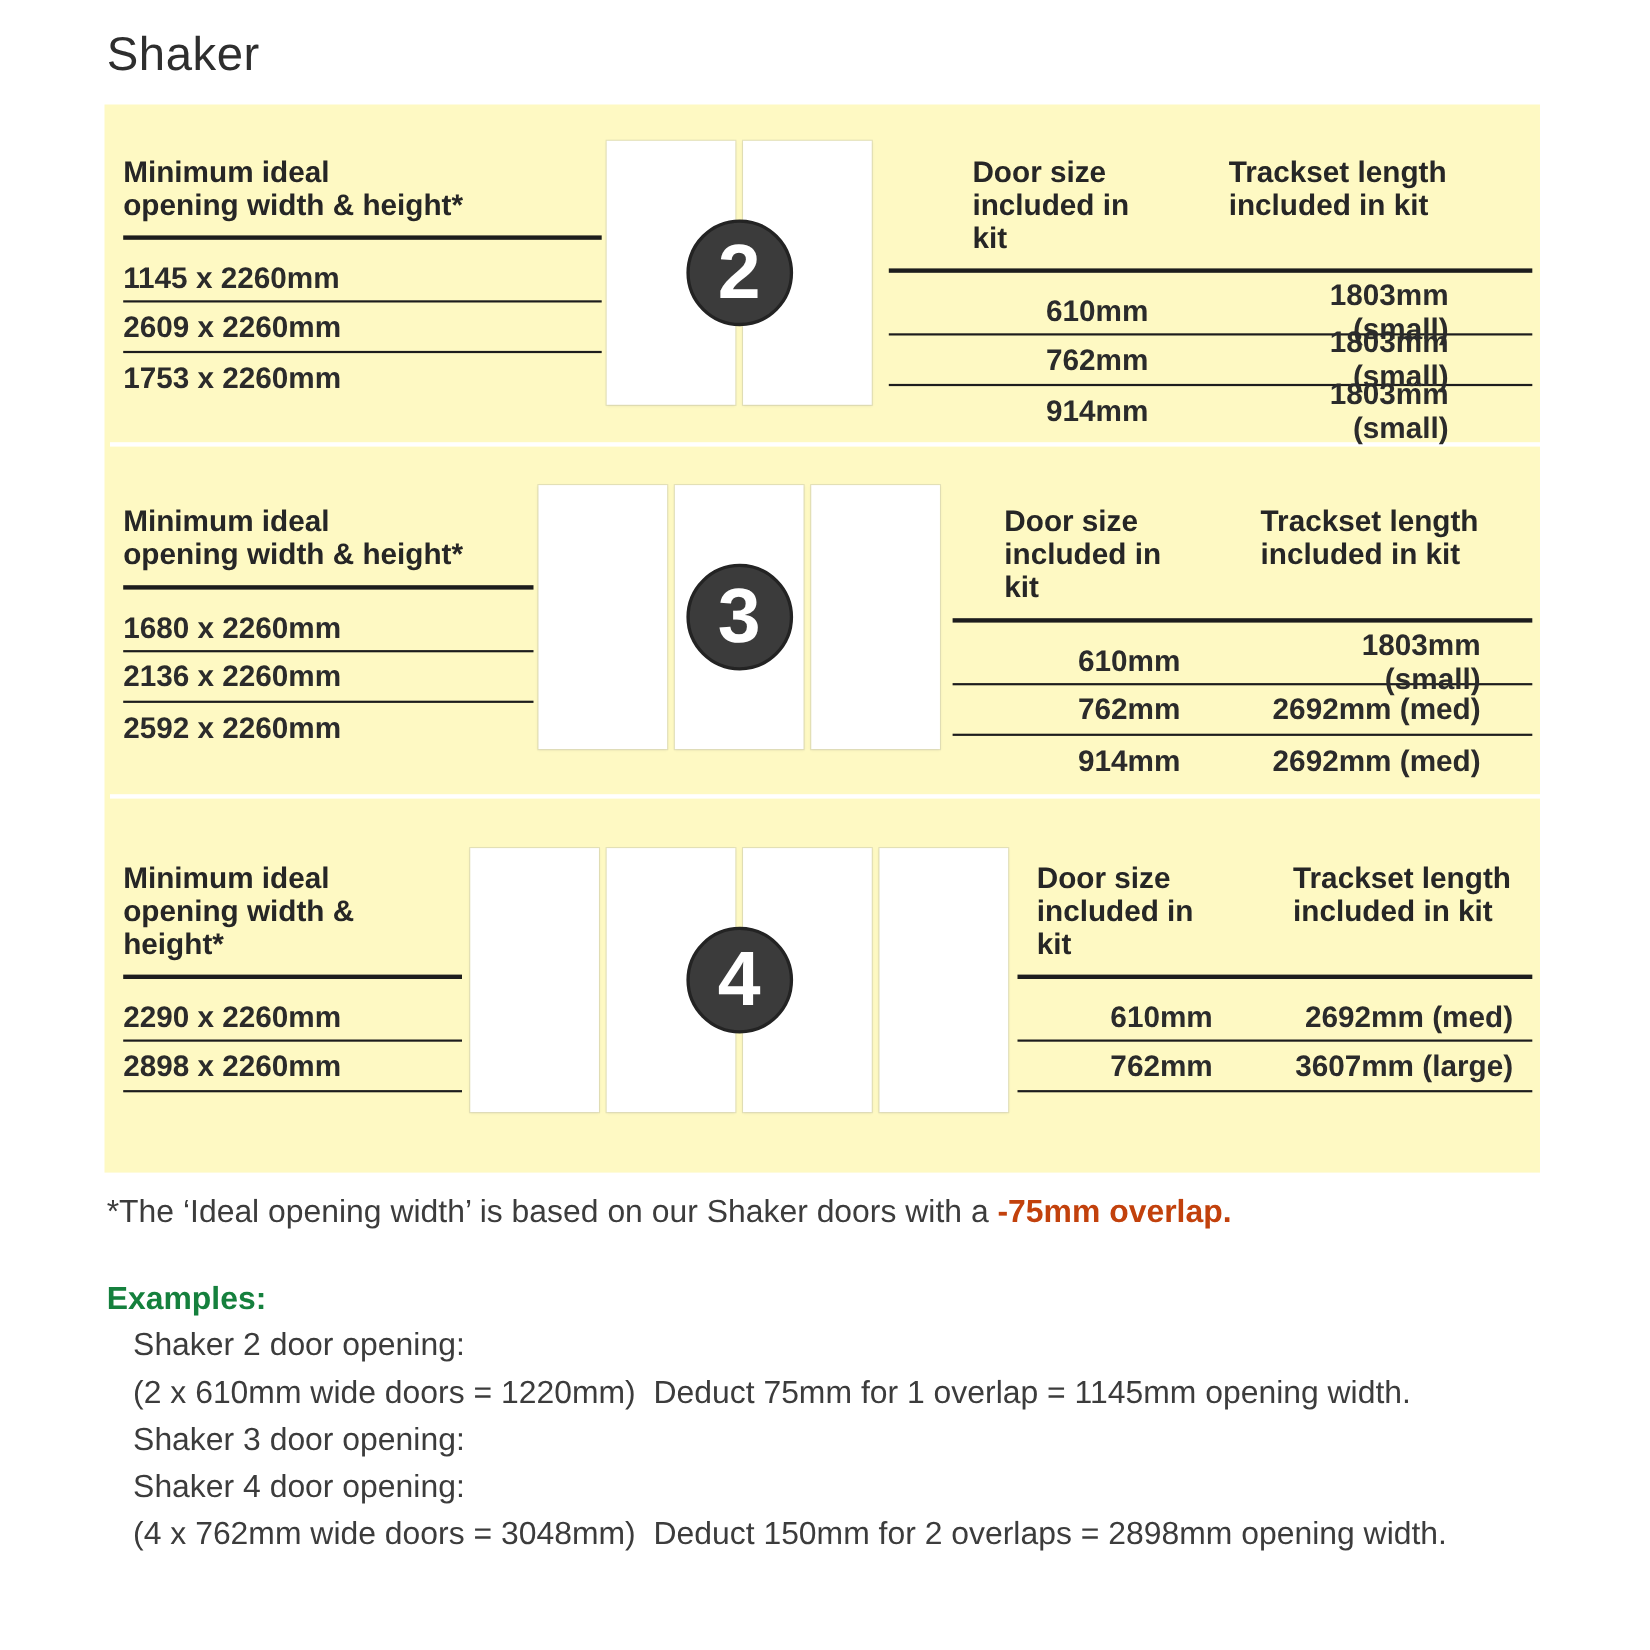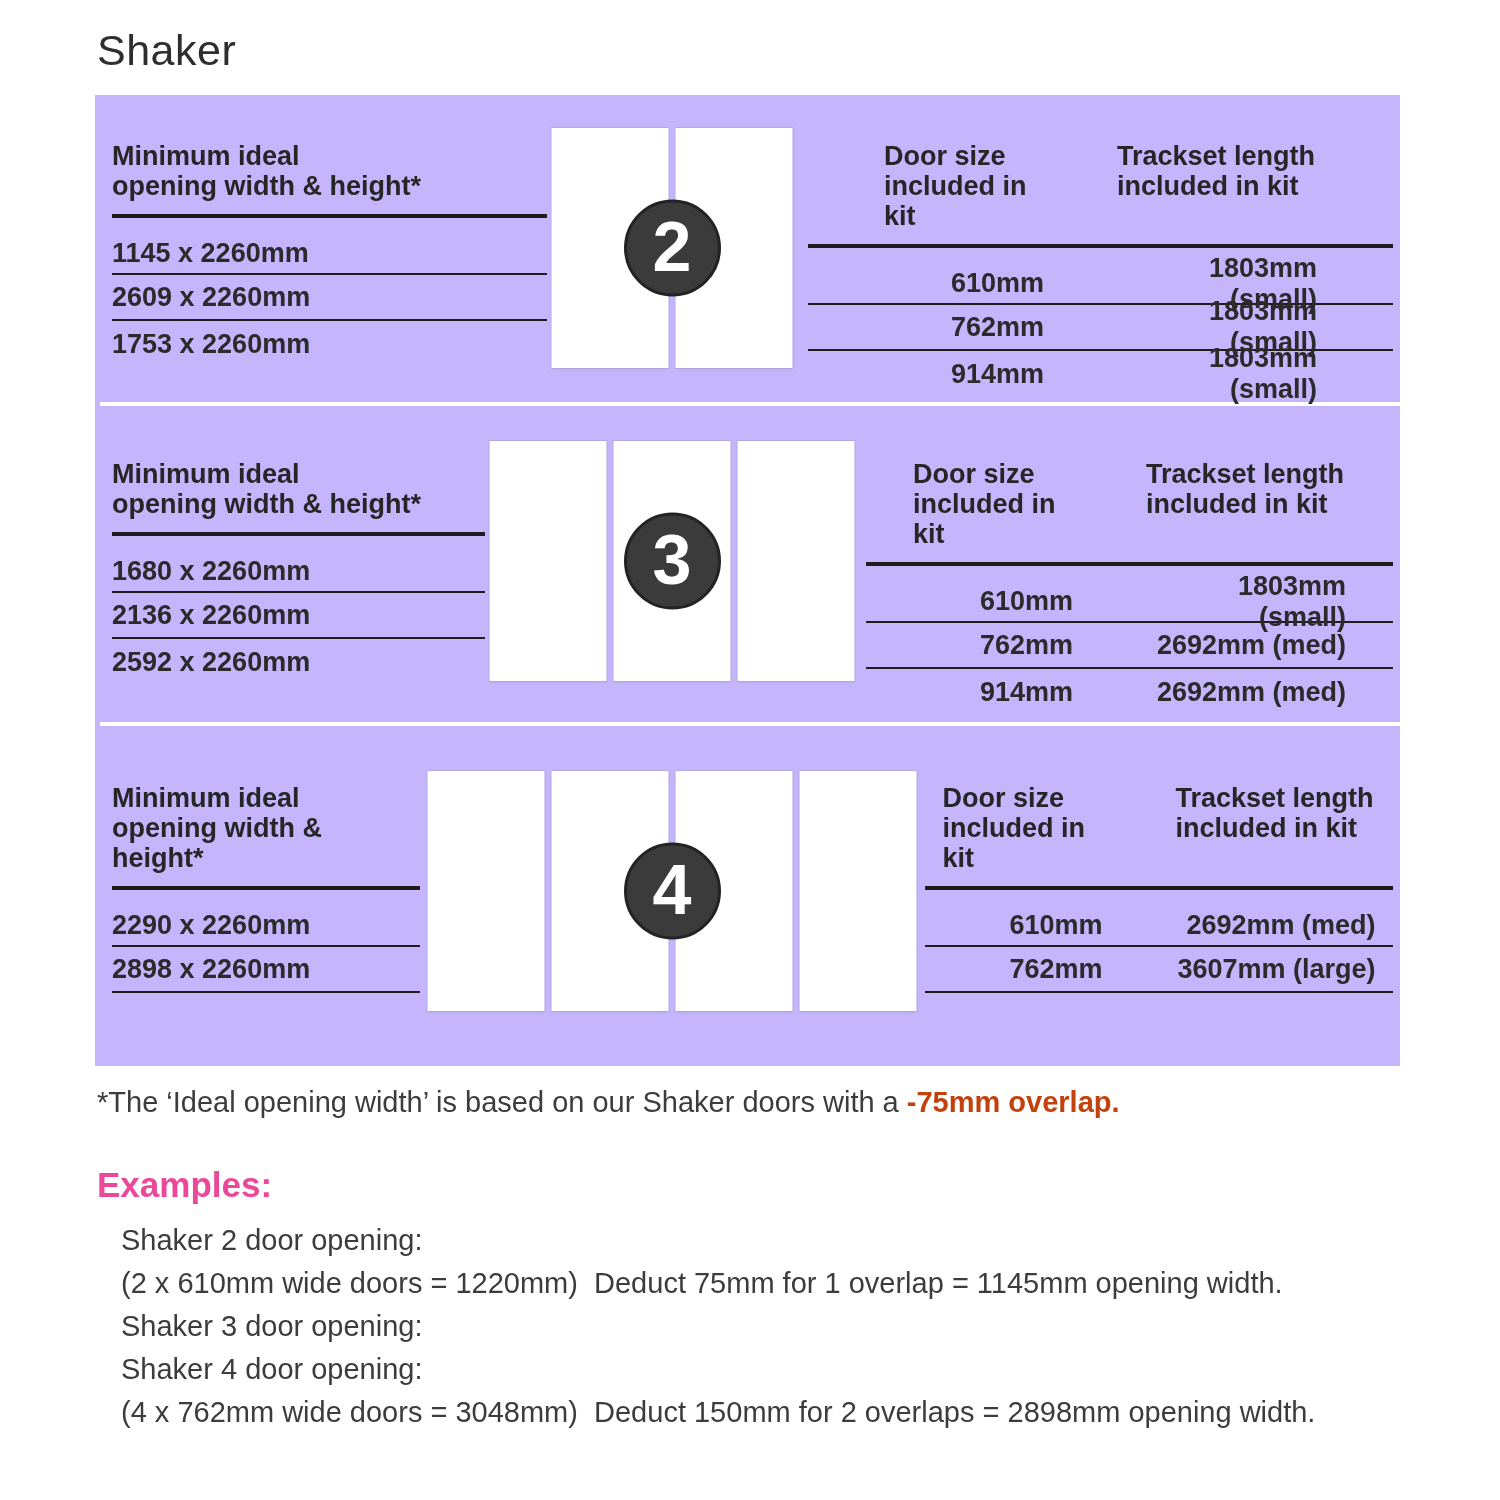--- a/index.html
+++ b/index.html
@@ -1,21 +1,21 @@
 <!DOCTYPE html>
 <html><head>
 <meta charset="utf-8">
 <style>
   * { margin:0; padding:0; box-sizing:border-box; }
   html,body { width:1500px; height:1500px; background:#ffffff; font-family:"Liberation Sans", sans-serif; color:#2b2b2b; }
   .stage { position:relative; width:1500px; height:1500px; overflow:hidden; background:#fff; }
 
   .page-title { position:absolute; left:97px; top:26px; font-size:43px; font-weight:400; color:#2e2e2e; letter-spacing:0.5px; }
 
-  .board { position:absolute; left:95px; top:95px; width:1305px; background:#c4b5fd; }
+  .board { position:absolute; left:95px; top:95px; width:1305px; background:#fef9c3; }
   .panel { position:relative; }
   .panel.p1 { height:307px; }
   .panel.p2 { height:316px; }
   .panel.p3 { height:340px; }
   .divider { height:4px; background:#ffffff; margin-left:5px; }
 
   
   .ltable { position:absolute; left:17px; }
   .p1 .ltable { top:46px; width:435px; }
   .p2 .ltable { top:53px; width:373px; }
@@ -42,21 +42,21 @@
   .p3 .doors { top:45px; }
   .door { width:117px; height:240px; background:#ffffff; box-shadow:0 0 0 1px rgba(120,130,140,0.18), 0 1px 3px rgba(0,0,0,0.08); }
   .badge { position:absolute; left:50%; top:50%; transform:translate(-50%,-50%); width:97px; height:97px; border-radius:50%;
            background:#3b3b3b; border:3px solid #232323; color:#ffffff; font-size:70px; font-weight:700;
            display:flex; align-items:center; justify-content:center; padding-bottom:4px; }
 
   
   .bottom { position:absolute; left:97px; top:1086px; width:1350px; color:#3c3c3c; }
   .footnote { font-size:29px; margin-bottom:46px; }
   .footnote b { color:#c2410c; }
-  .examples-heading { font-size:35px; font-weight:700; color:#ec4899; margin-bottom:14px; }
+  .examples-heading { font-size:29px; font-weight:700; color:#15803d; margin-bottom:4px; }
   .example-line { font-size:29px; line-height:43px; white-space:pre-wrap;margin-left:24px; }
 </style>
 </head>
 <body>
 
 <div class="stage">
 
   <div class="page-title">Shaker</div>
 
   <div class="board">

